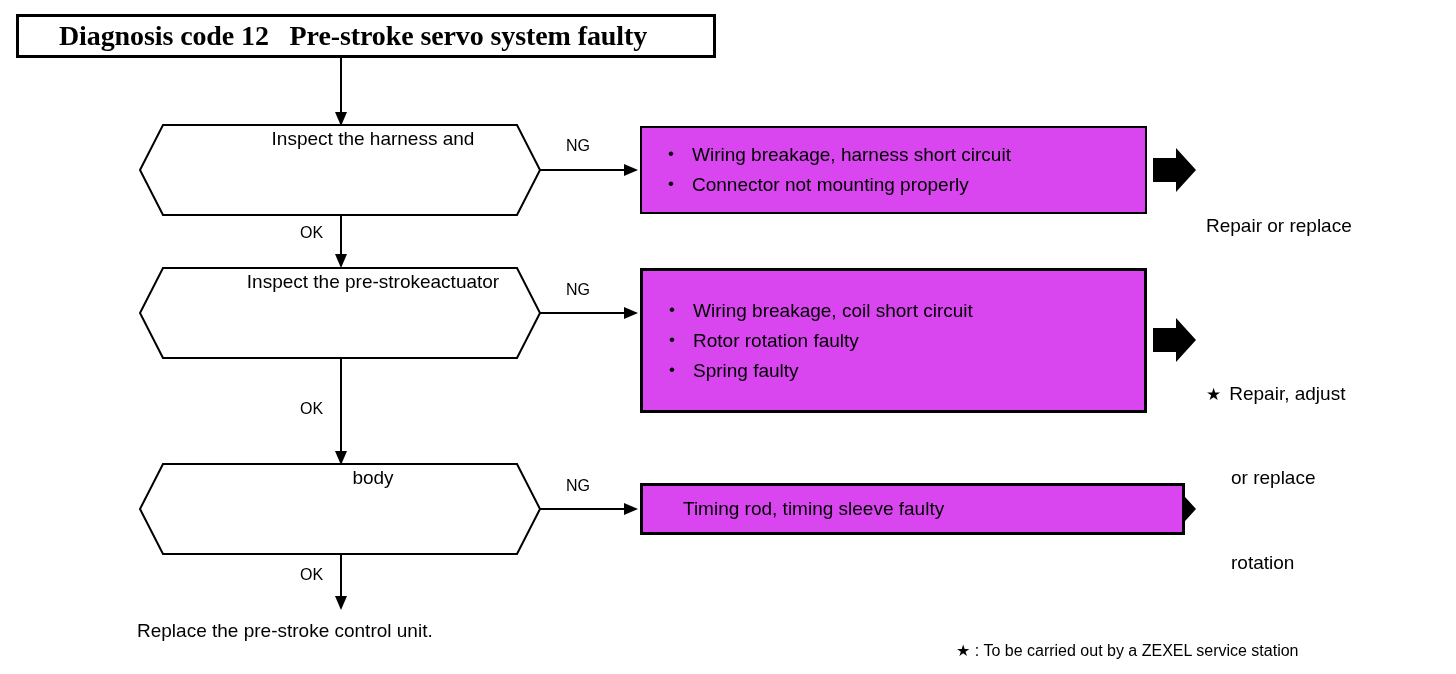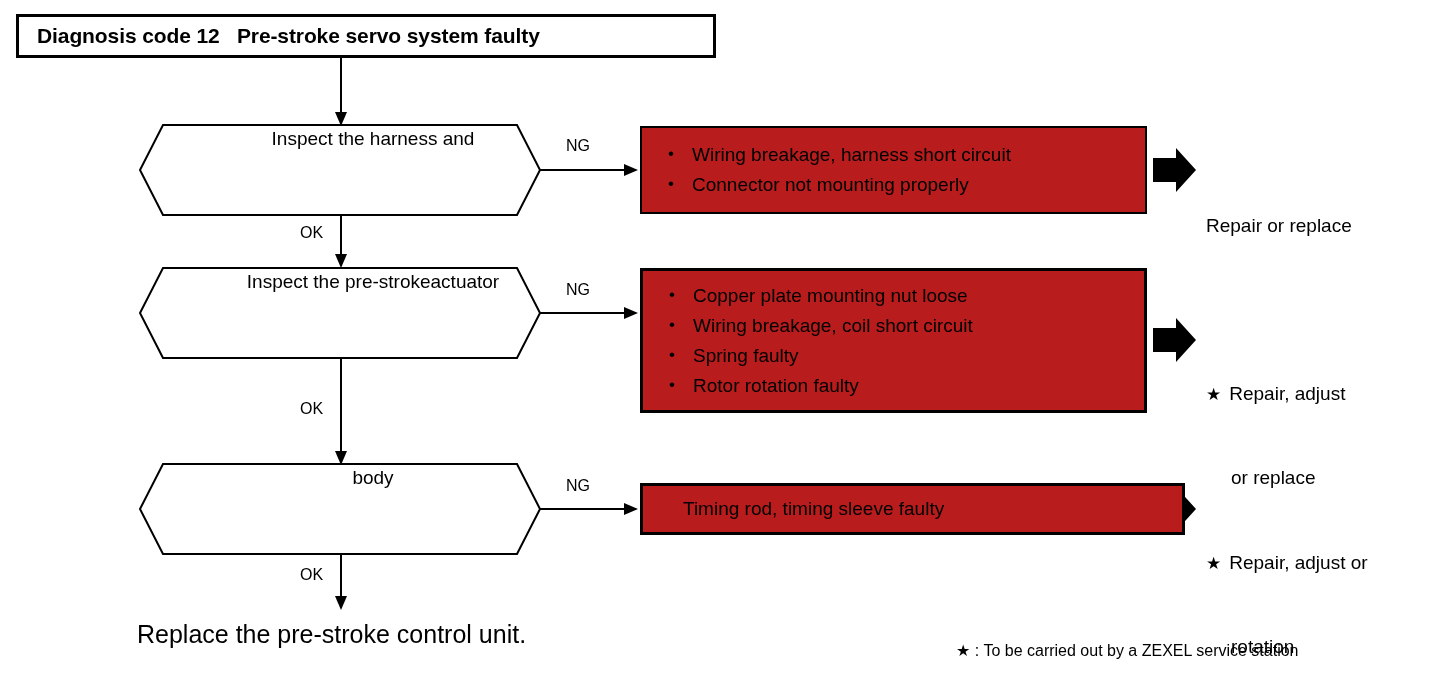--- a/index.html
+++ b/index.html
@@ -26,25 +26,26 @@
     left: 16px;
     top: 14px;
     width: 700px;
     height: 44px;
     border: 3px solid #000;
     box-sizing: border-box;
     display: flex;
     align-items: center;
   }
   .title-text {
-    font-size: 21px;
+    font-size: 28px;
     font-weight: bold;
     letter-spacing: -0.1px;
-    padding-left: 18px;
-    white-space: pre;
+    padding-left: 40px;
+    white-space: pre;
+    font-family: Liberation Serif, serif;
   }
 
   
   .hex {
     position: absolute;
     width: 400px;
     height: 90px;
   }
   .hex svg {
     position: absolute;
@@ -70,21 +71,21 @@
   }
   .star {
     font-size: 17px;
     line-height: 1;
   }
 
   
   .res-box {
     position: absolute;
     box-sizing: border-box;
-    background: #b91c1c;
+    background: #d946ef;
     display: flex;
     flex-direction: column;
     justify-content: center;
   }
   .res-box.thin  { border: 2px solid #000; }
   .res-box.thick { border: 3px solid #000; }
   .res-list {
     list-style: none;
     margin: 0;
     padding: 0 0 0 22px;
@@ -133,21 +134,21 @@
   .lbl {
     position: absolute;
     font-size: 16px;
     line-height: 18px;
     white-space: pre;
   }
 
   
   .final-text {
     position: absolute;
-    font-size: 25px;
+    font-size: 19px;
     white-space: pre;
   }
   .legend {
     position: absolute;
     font-size: 16px;
     white-space: pre;
   }
 </style>
 </head>
 <body>
@@ -219,24 +220,23 @@
       <span class="ln">Inspect the pre-stroke</span>
       <span class="ln">actuator</span>
     </div>
   </div>
 
   <div class="lbl" style="left:566px; top:281px;">NG</div>
   <div class="lbl" style="left:300px; top:400px;">OK</div>
 
   <div class="res-box thick" style="left:640px; top:268px; width:507px; height:145px;">
     <ul class="res-list">
-      <li>Copper plate mounting nut loose</li>
       <li>Wiring breakage, coil short circuit</li>
+      <li>Rotor rotation faulty</li>
       <li>Spring faulty</li>
-      <li>Rotor rotation faulty</li>
     </ul>
   </div>
 
   <div class="outcome" style="left:1206px; top:324px;">
     <span class="ln"><span class="star">★</span><span style="padding-left:8px;">Repair, adjust</span></span>
     <span class="ln" style="padding-left:25px;">or replace</span>
   </div>
 
   <div class="hex" style="left:140px; top:464px;">
     <svg width="400" height="90" xmlns="http://www.w3.org/2000/svg">
@@ -250,21 +250,20 @@
   <div class="lbl" style="left:566px; top:477px;">NG</div>
   <div class="lbl" style="left:300px; top:566px;">OK</div>
 
   <div class="res-box thick" style="left:640px; top:483px; width:545px; height:52px;">
     <ul class="res-list nobullet">
       <li style="padding-left:18px;">Timing rod, timing sleeve faulty</li>
     </ul>
   </div>
 
   <div class="outcome" style="left:1206px; top:493px;">
-    <span class="ln"><span class="star">★</span><span style="padding-left:8px;">Repair, adjust or</span></span>
     <span class="ln" style="padding-left:25px;">rotation</span>
   </div>
 
   <div class="final-text" style="left:137px; top:620px;">Replace the pre-stroke control unit.</div>
 
   <div class="legend" style="left:956px; top:641px;">★ : To be carried out by a ZEXEL service station</div>
 
 </div>
 
 </body></html>

